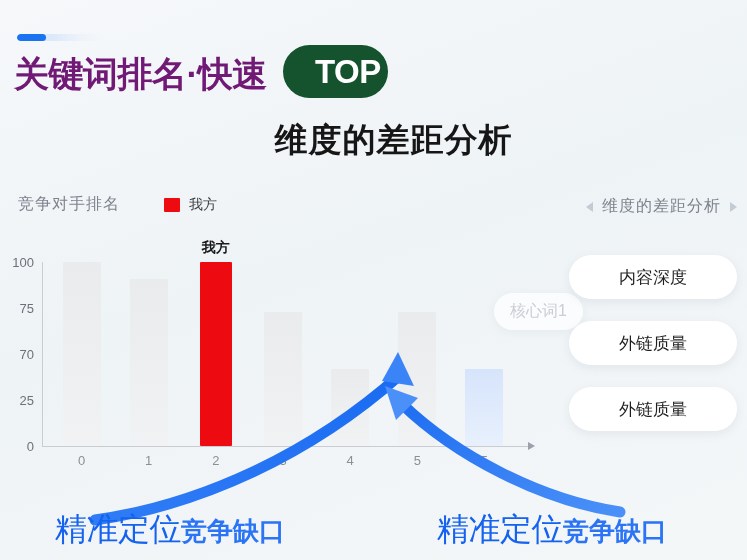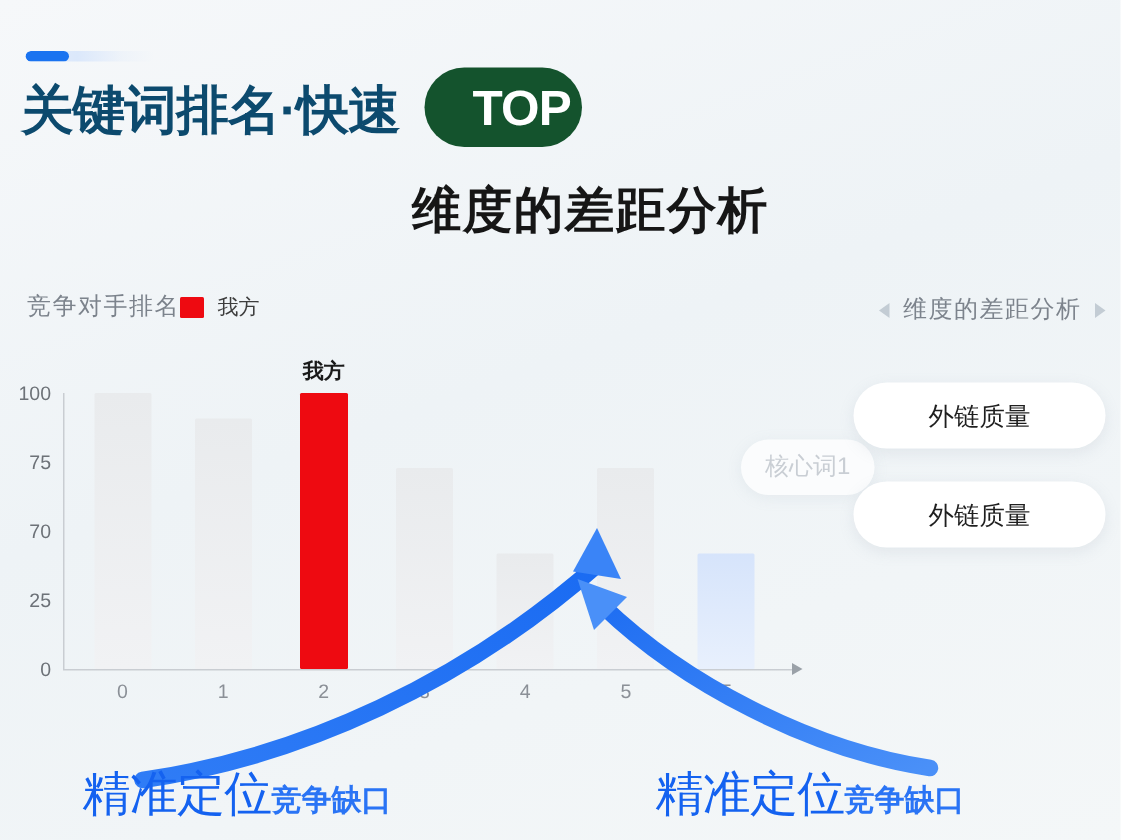--- a/index.html
+++ b/index.html
@@ -49,21 +49,21 @@
     position: absolute;
     left: 14px;
     top: 44px;
     height: 58px;
     display: flex;
     align-items: center;
   }
   .header-main {
     font-size: 35px;
     font-weight: bold;
-    color: #0c4a6e;
+    color: #701a75;
     letter-spacing: -0.5px;
     line-height: 1;
     white-space: nowrap;
     position: relative;
     z-index: 2;
   }
   .top-pill {
     position: absolute;
     left: 283px;
     top: 45px;
@@ -111,20 +111,21 @@
     padding-left: 40px;
   }
 
   
   .chart-legend-row {
     position: absolute;
     left: 18px;
     top: 194px;
     display: flex;
     align-items: center;
+    gap: 44px;
   }
   .legend-title {
     font-size: 16px;
     color: #7c838c;
     letter-spacing: 1px;
   }
   .legend-entry {
     display: flex;
     align-items: center;
     gap: 9px;
@@ -316,21 +317,21 @@
   }
   .caption.left  { left: 55px; }
   .caption.right { left: 437px; }
   .cap-strong {
     font-size: 32px;
     font-weight: normal;
     color: #1462f0;
     letter-spacing: -0.5px;
   }
   .cap-weak {
-    font-size: 20px;
+    font-size: 26px;
     font-weight: bold;
     color: #2a74f5;
     letter-spacing: 0px;
   }
 </style>
 </head>
 <body>
 
 <div class="stage">
 
@@ -405,20 +406,21 @@
         <div class="x-label">3</div>
         <div class="x-label">4</div>
         <div class="x-label">5</div>
         <div class="x-label">5</div>
       </div>
   </div>
 
   <div class="ghost-pill">核心词1</div>
 
   <div class="cards" id="cards">
+      <div class="card">内容深度</div>
       <div class="card">外链质量</div>
       <div class="card">外链质量</div>
     </div>
 
   <svg class="arrows" viewBox="0 0 747 560">
     <defs>
       <linearGradient id="ag1" x1="0" y1="1" x2="1" y2="0">
         <stop offset="0%" stop-color="#2f7cf6"></stop>
         <stop offset="100%" stop-color="#1a6bf2"></stop>
       </linearGradient>

